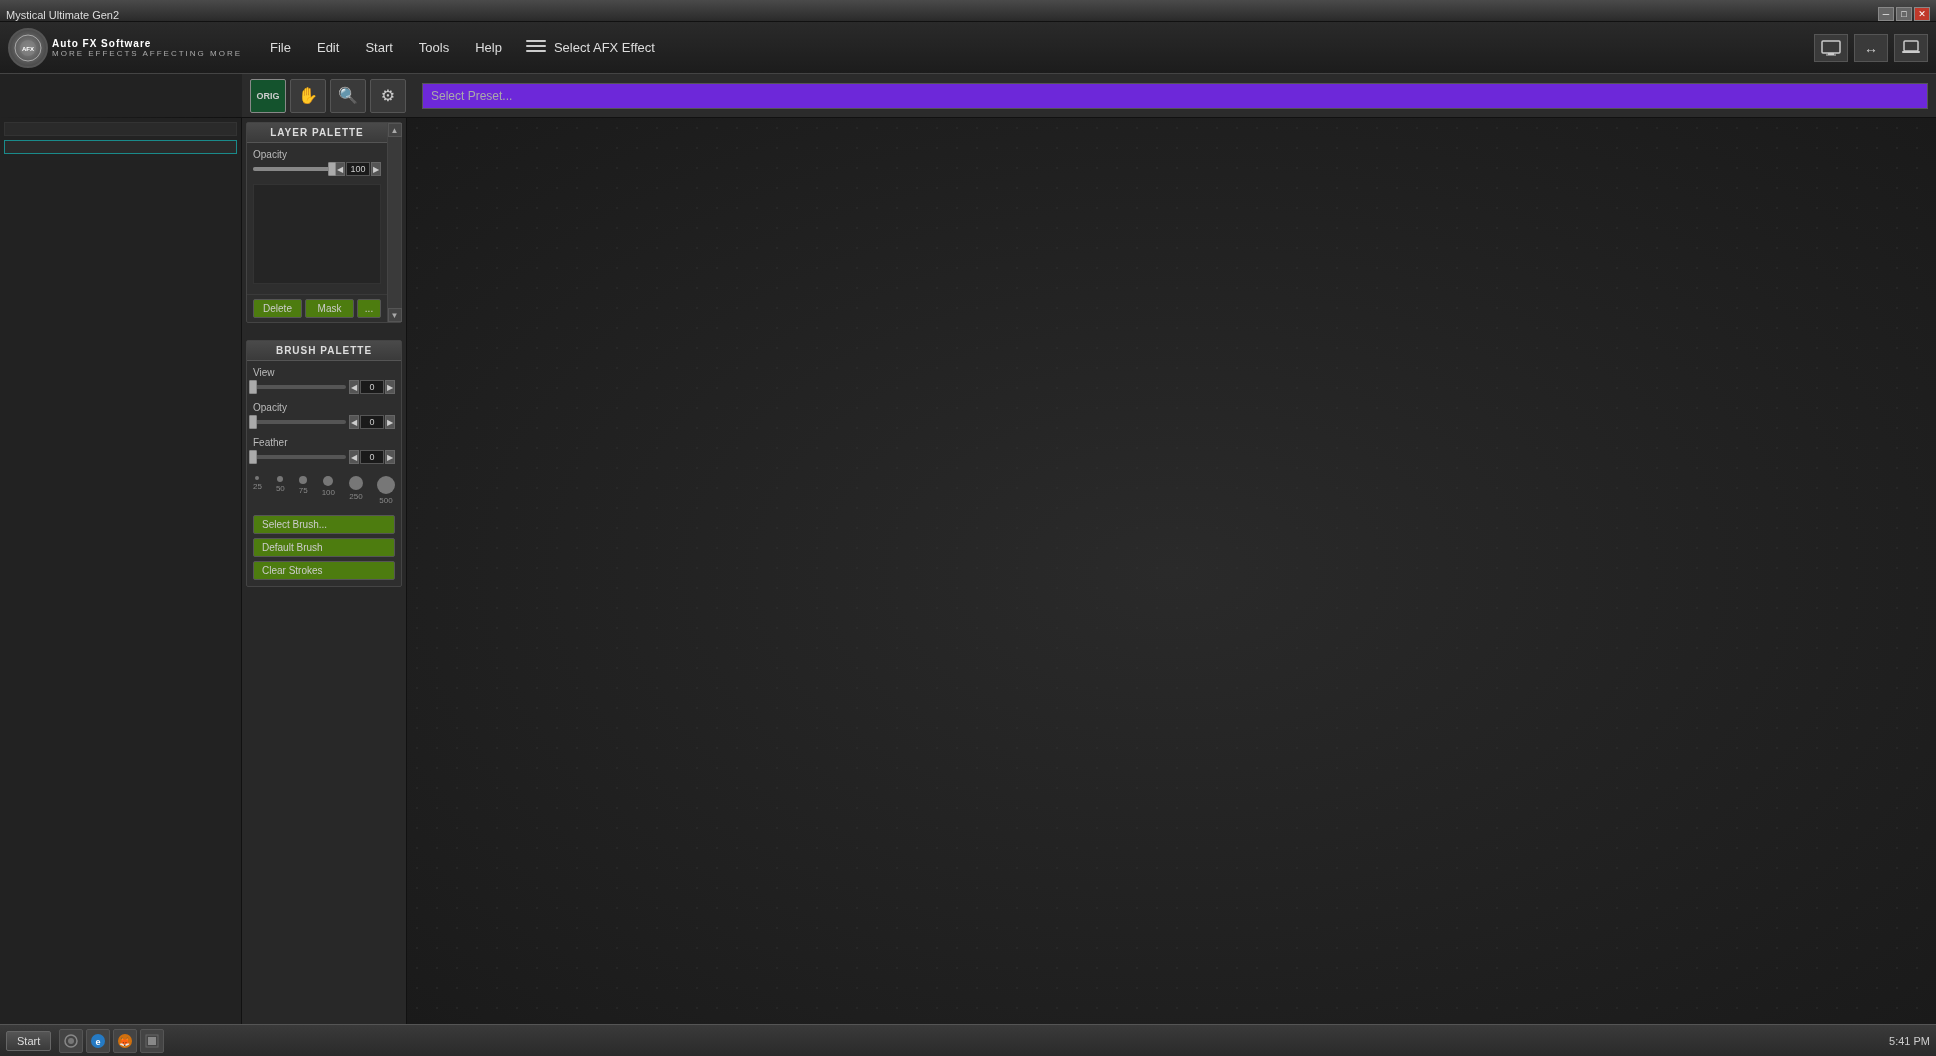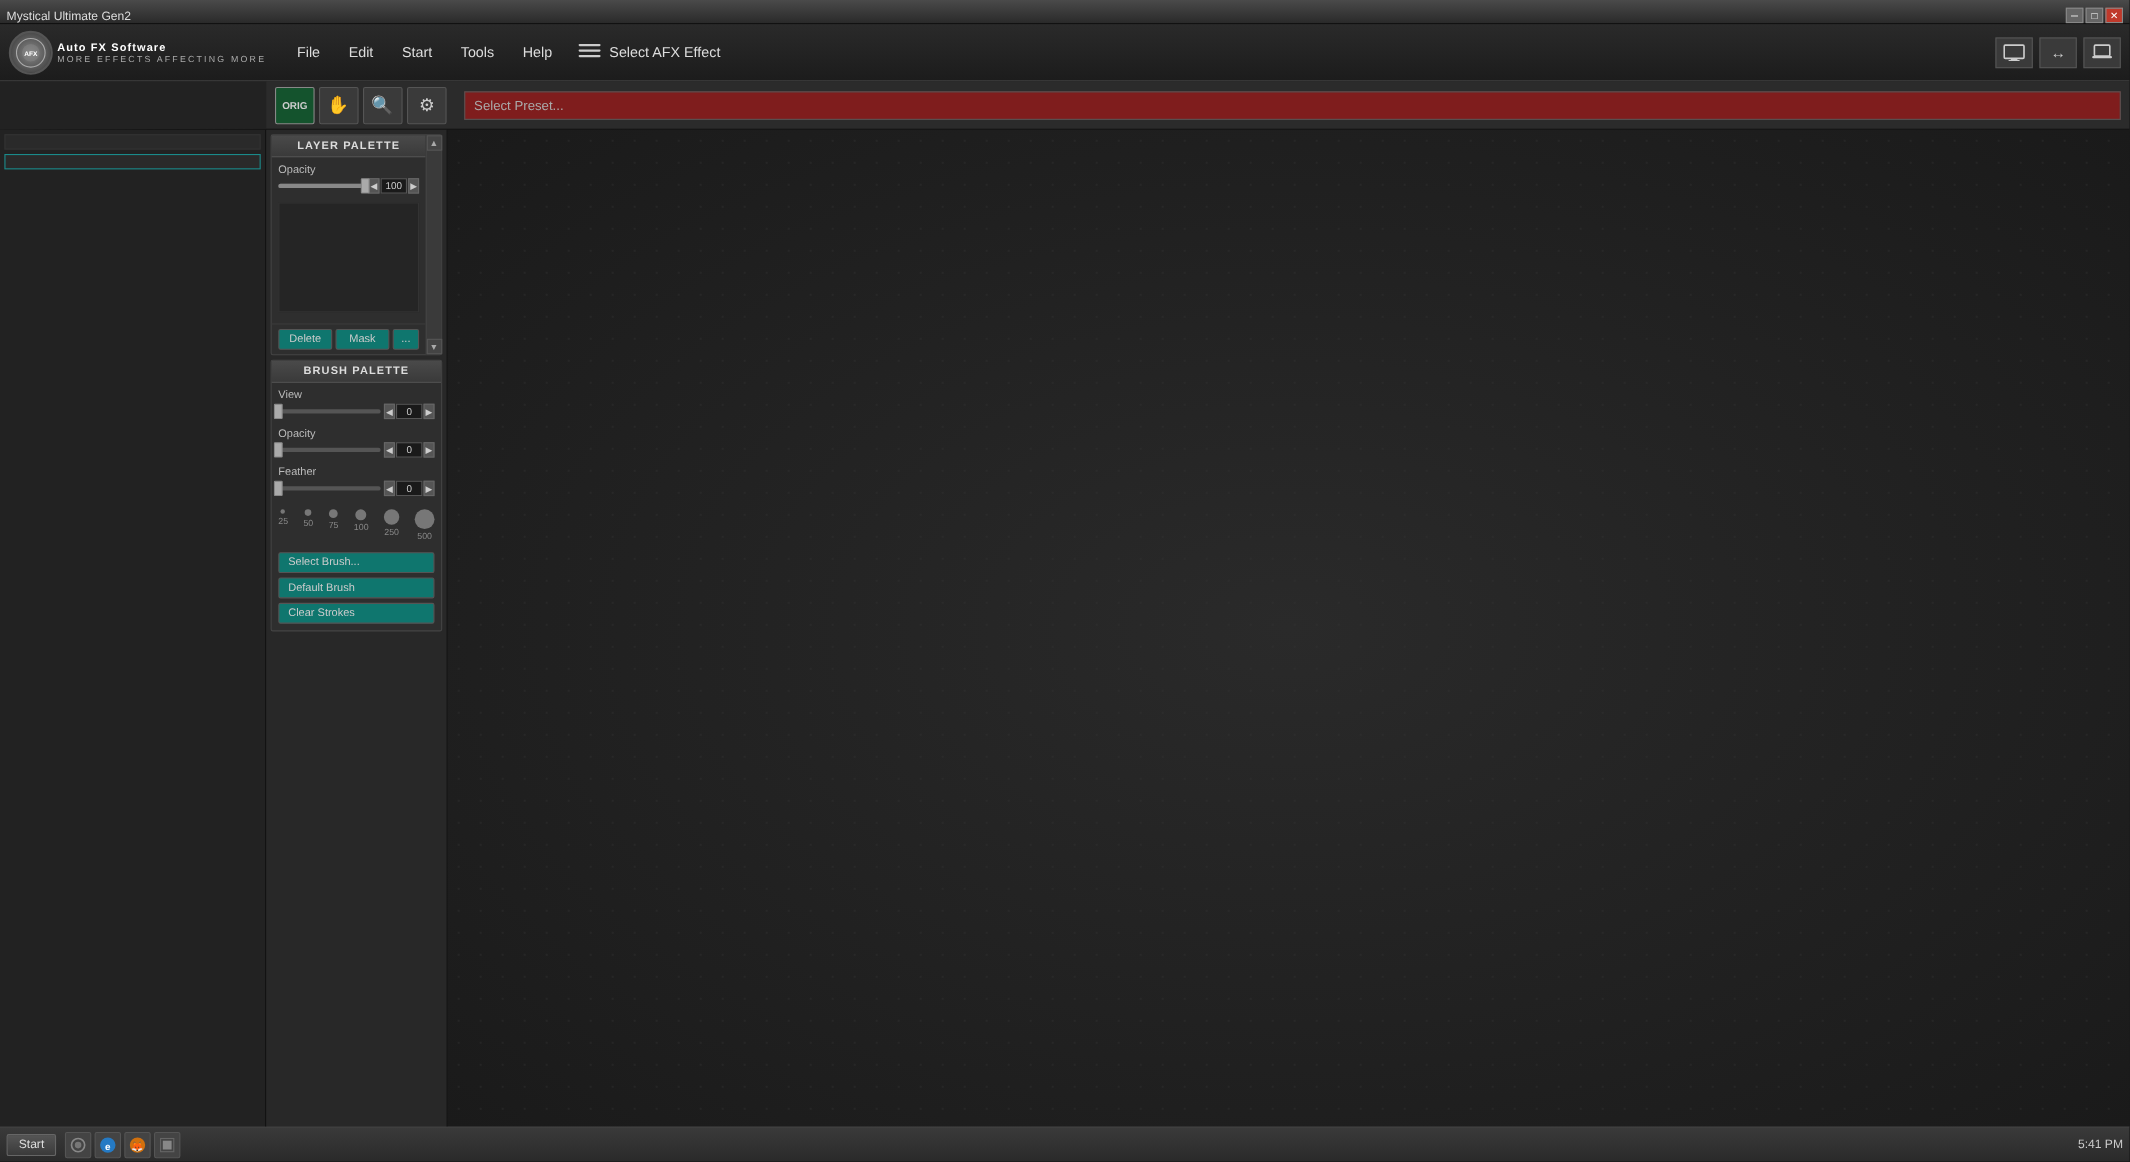--- a/index.html
+++ b/index.html
@@ -166,21 +166,21 @@
       cursor: pointer;
       font-size: 16px;
       color: #ccc;
       border-radius: 2px;
     }
     .tb-btn.active { background: #14532d; border-color: #888; }
     .preset-selector {
       margin-left: 12px;
       flex: 1;
       height: 26px;
-      background: #7f1d1d;
+      background: #6d28d9;
       border: 1px solid #555;
       color: #aaa;
       font-size: 12px;
       padding: 0 8px;
       display: flex;
       align-items: center;
       cursor: pointer;
     }
 
     
@@ -211,21 +211,21 @@
     }
 
     
     .panels-area {
       width: 165px;
       background: #282828;
       border-right: 1px solid #111;
       padding: 4px;
       display: flex;
       flex-direction: column;
-      gap: 4px;
+      gap: 17px;
       overflow-y: auto;
     }
 
     .panel {
       background: #2e2e2e;
       border: 1px solid #444;
       border-radius: 2px;
     }
     .panel-header {
       background: linear-gradient(to bottom, #4a4a4a, #3a3a3a);
@@ -316,21 +316,21 @@
     }
 
     .panel-buttons {
       display: flex;
       gap: 3px;
       padding: 4px 6px;
       border-top: 1px solid #3a3a3a;
     }
     .panel-btn {
       padding: 3px 8px;
-      background: #0f766e;
+      background: #4d7c0f;
       border: 1px solid #555;
       color: #ccc;
       font-size: 10px;
       cursor: pointer;
       border-radius: 2px;
       flex: 1;
       text-align: center;
     }
     .panel-btn-dots {
       width: 24px;

